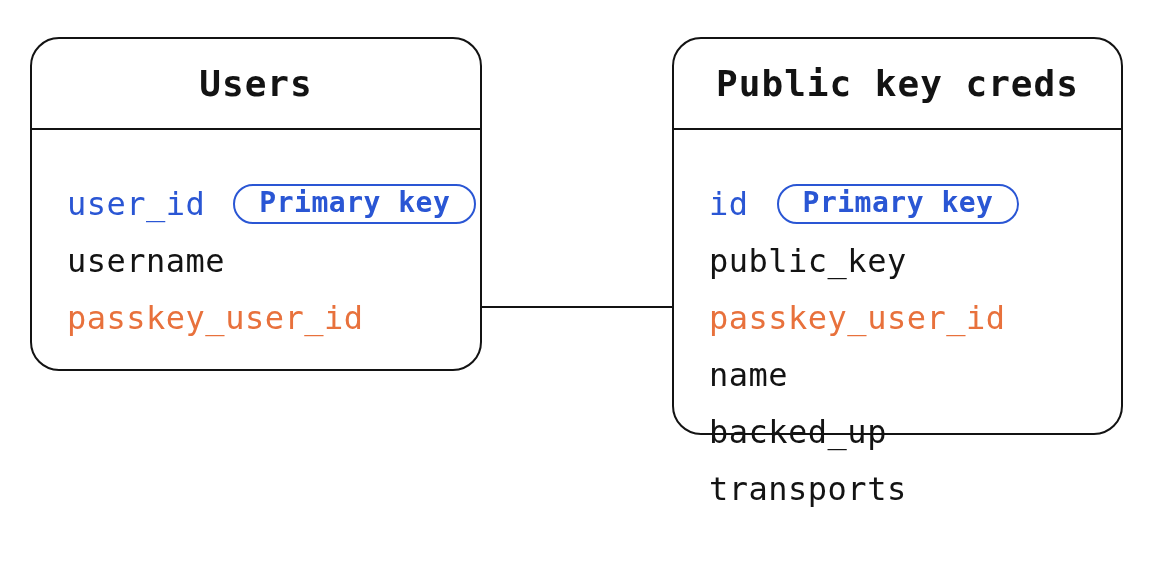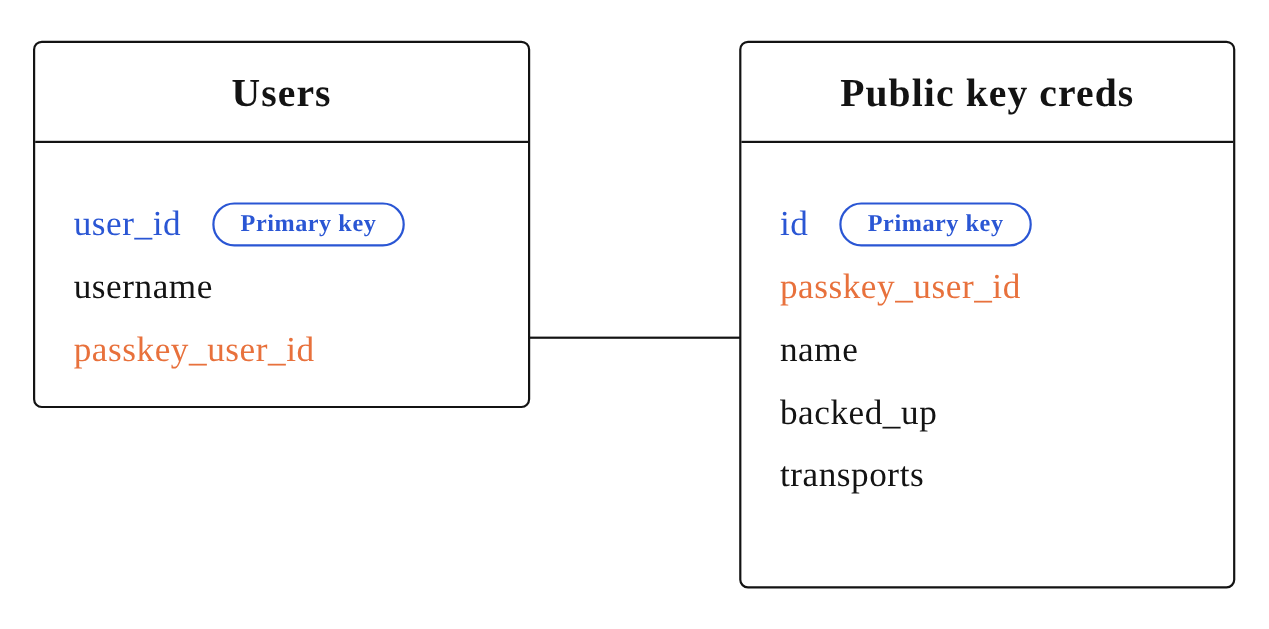--- a/index.html
+++ b/index.html
@@ -13,34 +13,33 @@
     height: 572px;
     background: var(--bg, #ffffff);
     overflow: hidden;
     font-family: "DejaVu Sans Mono", "Liberation Mono", monospace;
   }
   .card {
     position: absolute;
     box-sizing: border-box;
     background: var(--bg, #ffffff);
     border: 2px solid var(--ink, #131313);
-    border-radius: 8px;
-    font-family: Liberation Serif, serif;
+    border-radius: 29px;
   }
   .card-users {
     left: 30px;
     top: 37px;
     width: 452px;
     height: 334px;
   }
   .card-creds {
     left: 672px;
     top: 37px;
     width: 451px;
-    height: 498px;
+    height: 398px;
   }
   .card-header {
     height: 89px;
     border-bottom: 2px solid var(--ink, #131313);
     display: flex;
     align-items: center;
     justify-content: center;
   }
   .card-title {
     font-size: 36px;
@@ -69,21 +68,21 @@
   .badge {
     display: inline-flex;
     align-items: center;
     box-sizing: border-box;
     margin-left: 28px;
     height: 40px;
     padding: 0 24px 2px 24px;
     border: 2px solid var(--blue, #2a56d4);
     border-radius: 21px;
     color: var(--blue, #2a56d4);
-    font-size: 22px;
+    font-size: 28px;
     font-weight: 700;
     letter-spacing: 0.5px;
     text-align: right;
   }
   .connector {
     position: absolute;
     left: 480px;
     top: 306px;
     width: 194px;
     height: 2px;
@@ -118,20 +117,23 @@
   <div class="card card-creds">
     <div class="card-header">
       <div class="card-title">Public key creds</div>
     </div>
     <div class="card-body">
         <div class="field-row">
           <span class="field-name c-blue">id</span>
           <span class="badge">Primary key</span>
         </div>
         <div class="field-row">
+          <span class="field-name c-black">public_key</span>
+        </div>
+        <div class="field-row">
           <span class="field-name c-orange">passkey_user_id</span>
         </div>
         <div class="field-row">
           <span class="field-name c-black">name</span>
         </div>
         <div class="field-row">
           <span class="field-name c-black">backed_up</span>
         </div>
         <div class="field-row">
           <span class="field-name c-black">transports</span>

